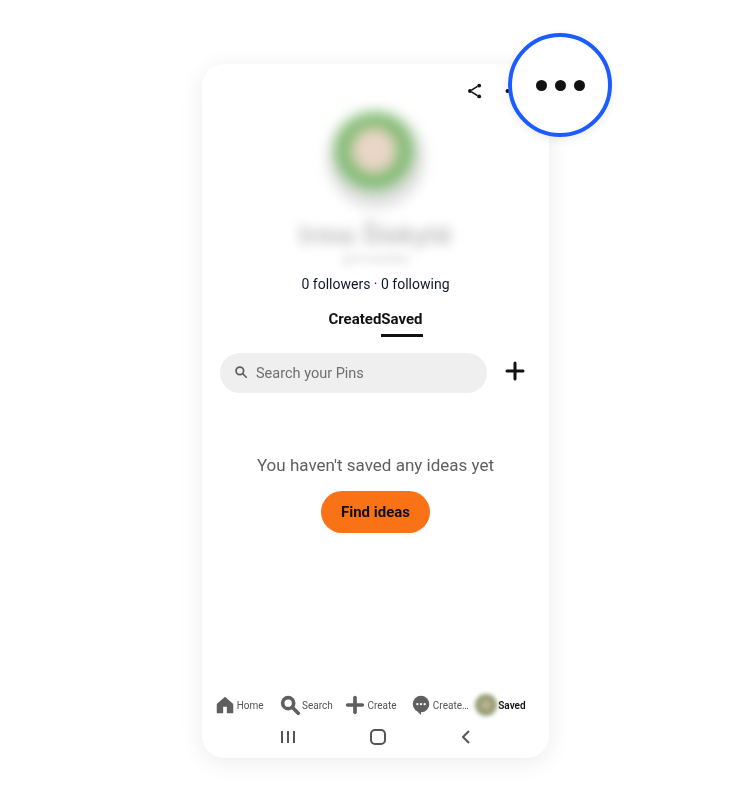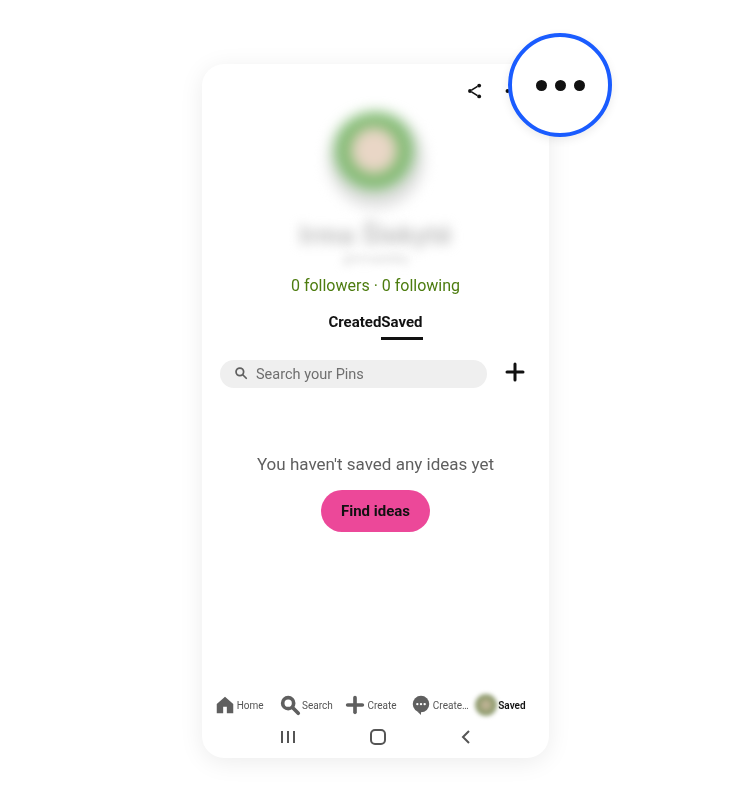--- a/index.html
+++ b/index.html
@@ -48,22 +48,22 @@
       letter-spacing: 0.5px;
       line-height: 1.05;
     }
     .sub-name {
       font-size: 13px;
       color: #cdcdcd;
       filter: blur(4px);
       margin-top: 2px;
     }
     .stats {
-      font-size: 16px;
-      color: #4d7c0f;
+      font-size: 14px;
+      color: #0f172a;
       margin-top: 10px;
     }
     .tabs {
       display: flex;
       margin-top: 18px;
     }
     .tab {
       font-size: 15px;
       font-weight: 700;
       color: #111;
@@ -74,21 +74,21 @@
     .searchrow {
       display: flex;
       align-items: center;
       gap: 12px;
       padding: 16px 18px 0 18px;
     }
     .searchbox {
       flex: 1;
       background: #efefef;
       border-radius: 22px;
-      height: 28px;
+      height: 40px;
       display: flex;
       align-items: center;
       padding: 0 14px;
       gap: 8px;
     }
     .searchbox .placeholder {
       color: #6f6f6f;
       font-size: 14.5px;
     }
     .add-btn { cursor: pointer; padding: 4px; }
@@ -97,21 +97,21 @@
       flex-direction: column;
       align-items: center;
       margin-top: 62px;
     }
     .empty-text {
       color: #5f5f5f;
       font-size: 17px;
     }
     .find-btn {
       margin-top: 16px;
-      background: #ec4899;
+      background: #f97316;
       border-radius: 22px;
       padding: 12px 20px;
       font-size: 15px;
       font-weight: 700;
       color: #111;
       cursor: pointer;
     }
     .bottomnav {
       display: flex;
       justify-content: space-around;

